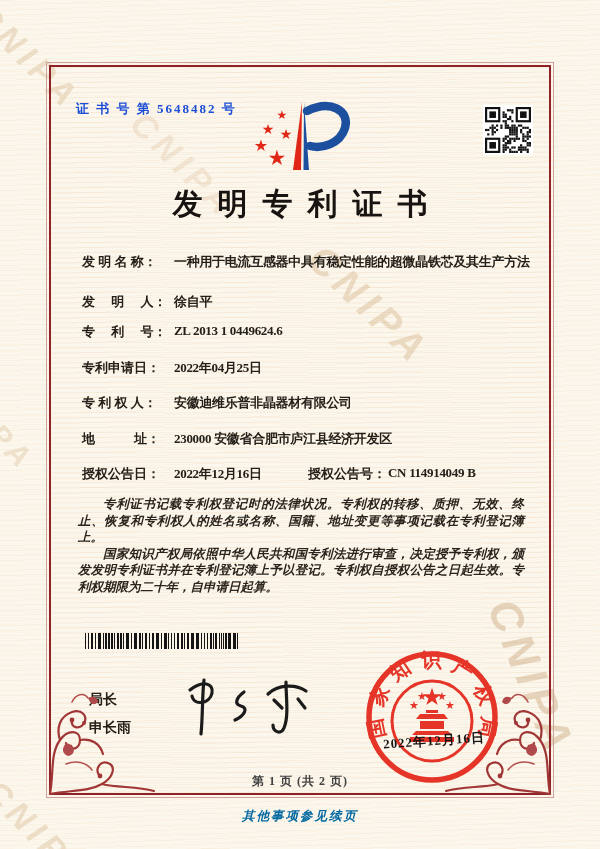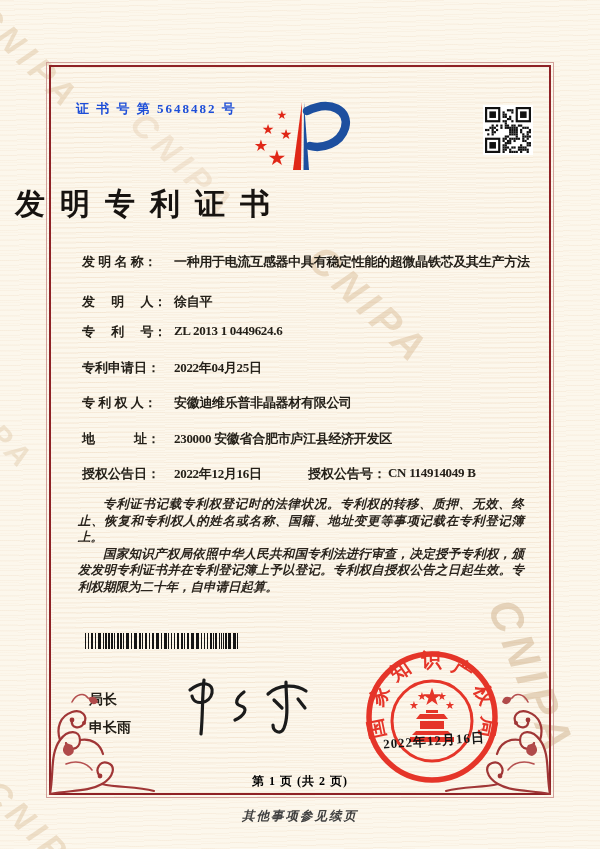--- a/index.html
+++ b/index.html
@@ -55,21 +55,21 @@
     position:absolute;left:76px;top:100px;
     font-size:13px;font-weight:bold;color:#1d4ed8;letter-spacing:2px;
   }
 
   .logo{position:absolute;left:230px;top:96px;width:140px;height:80px;}
 
   .qr{position:absolute;left:483px;top:105px;width:50px;height:50px;background:#fff;padding:2px;box-sizing:border-box;}
 
   .title{
     position:absolute;left:0;top:184px;width:600px;
-    text-align:left;font-size:30px;font-weight:bold;color:#171310;
+    text-align:center;font-size:30px;font-weight:bold;color:#171310;
     letter-spacing:15px;text-indent:15px;
   }
 
   .fields{position:absolute;left:82px;top:250px;width:445px;font-size:13px;font-weight:bold;color:#242019;}
   .frow{position:absolute;left:0;white-space:nowrap;}
   .frow .lab{display:inline-block;position:absolute;left:0;top:0;text-align:right;}
   .frow .val{display:inline-block;position:absolute;left:84px;top:0;letter-spacing:-0.3px;margin-left:8px;}
   .frow .lab2{display:inline-block;position:absolute;left:226px;top:0;}
   .frow .val2{display:inline-block;position:absolute;left:306px;top:0;letter-spacing:-0.3px;}
   .r0{top:3px;} .r1{top:43px;} .r2{top:73px;} .r3{top:109px;}
@@ -92,25 +92,25 @@
 
   .seal{position:absolute;left:363px;top:648px;width:138px;height:138px;opacity:0.93;}
   .seal-date{
     position:absolute;left:366px;top:732px;width:136px;text-align:center;
     font-size:13px;font-weight:bold;color:#141414;letter-spacing:1px;
     transform:rotate(-4deg);
   }
 
   .pageinfo{
     position:absolute;left:0;top:773px;width:600px;text-align:center;
-    font-size:12px;font-weight:bold;color:#000000;letter-spacing:1px;
+    font-size:12px;font-weight:bold;color:#404040;letter-spacing:1px;
   }
   .footnote{
     position:absolute;left:0;top:808px;width:600px;text-align:center;
-    font-size:12.5px;font-weight:bold;font-style:italic;color:#404040;letter-spacing:2px;
+    font-size:12.5px;font-weight:bold;font-style:italic;color:#0369a1;letter-spacing:2px;
   }
 
   .corner{position:absolute;width:120px;height:120px;}
   .corner-bl{left:42px;top:680px;}
   .corner-br{left:438px;top:680px;transform:scaleX(-1);}
 </style>
 </head>
 <body>
 
 <div class="page">

